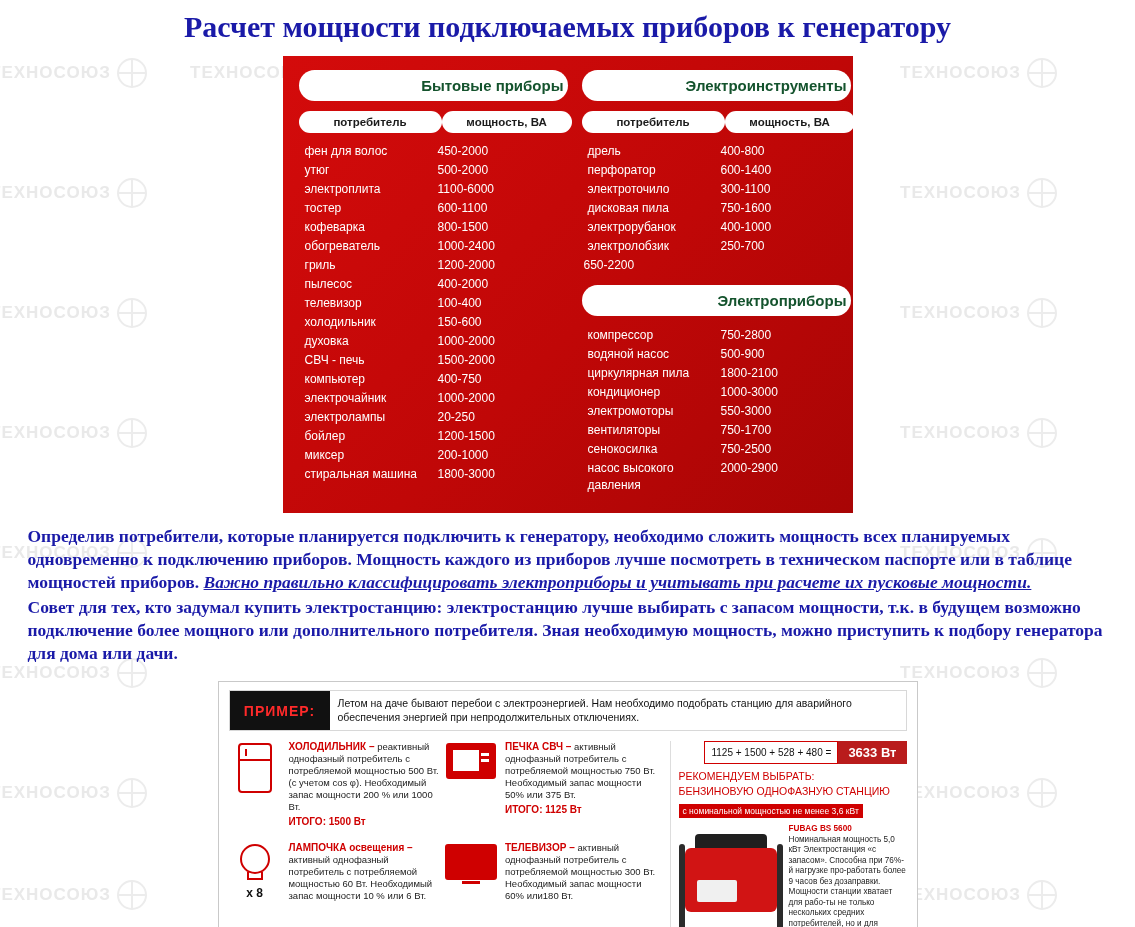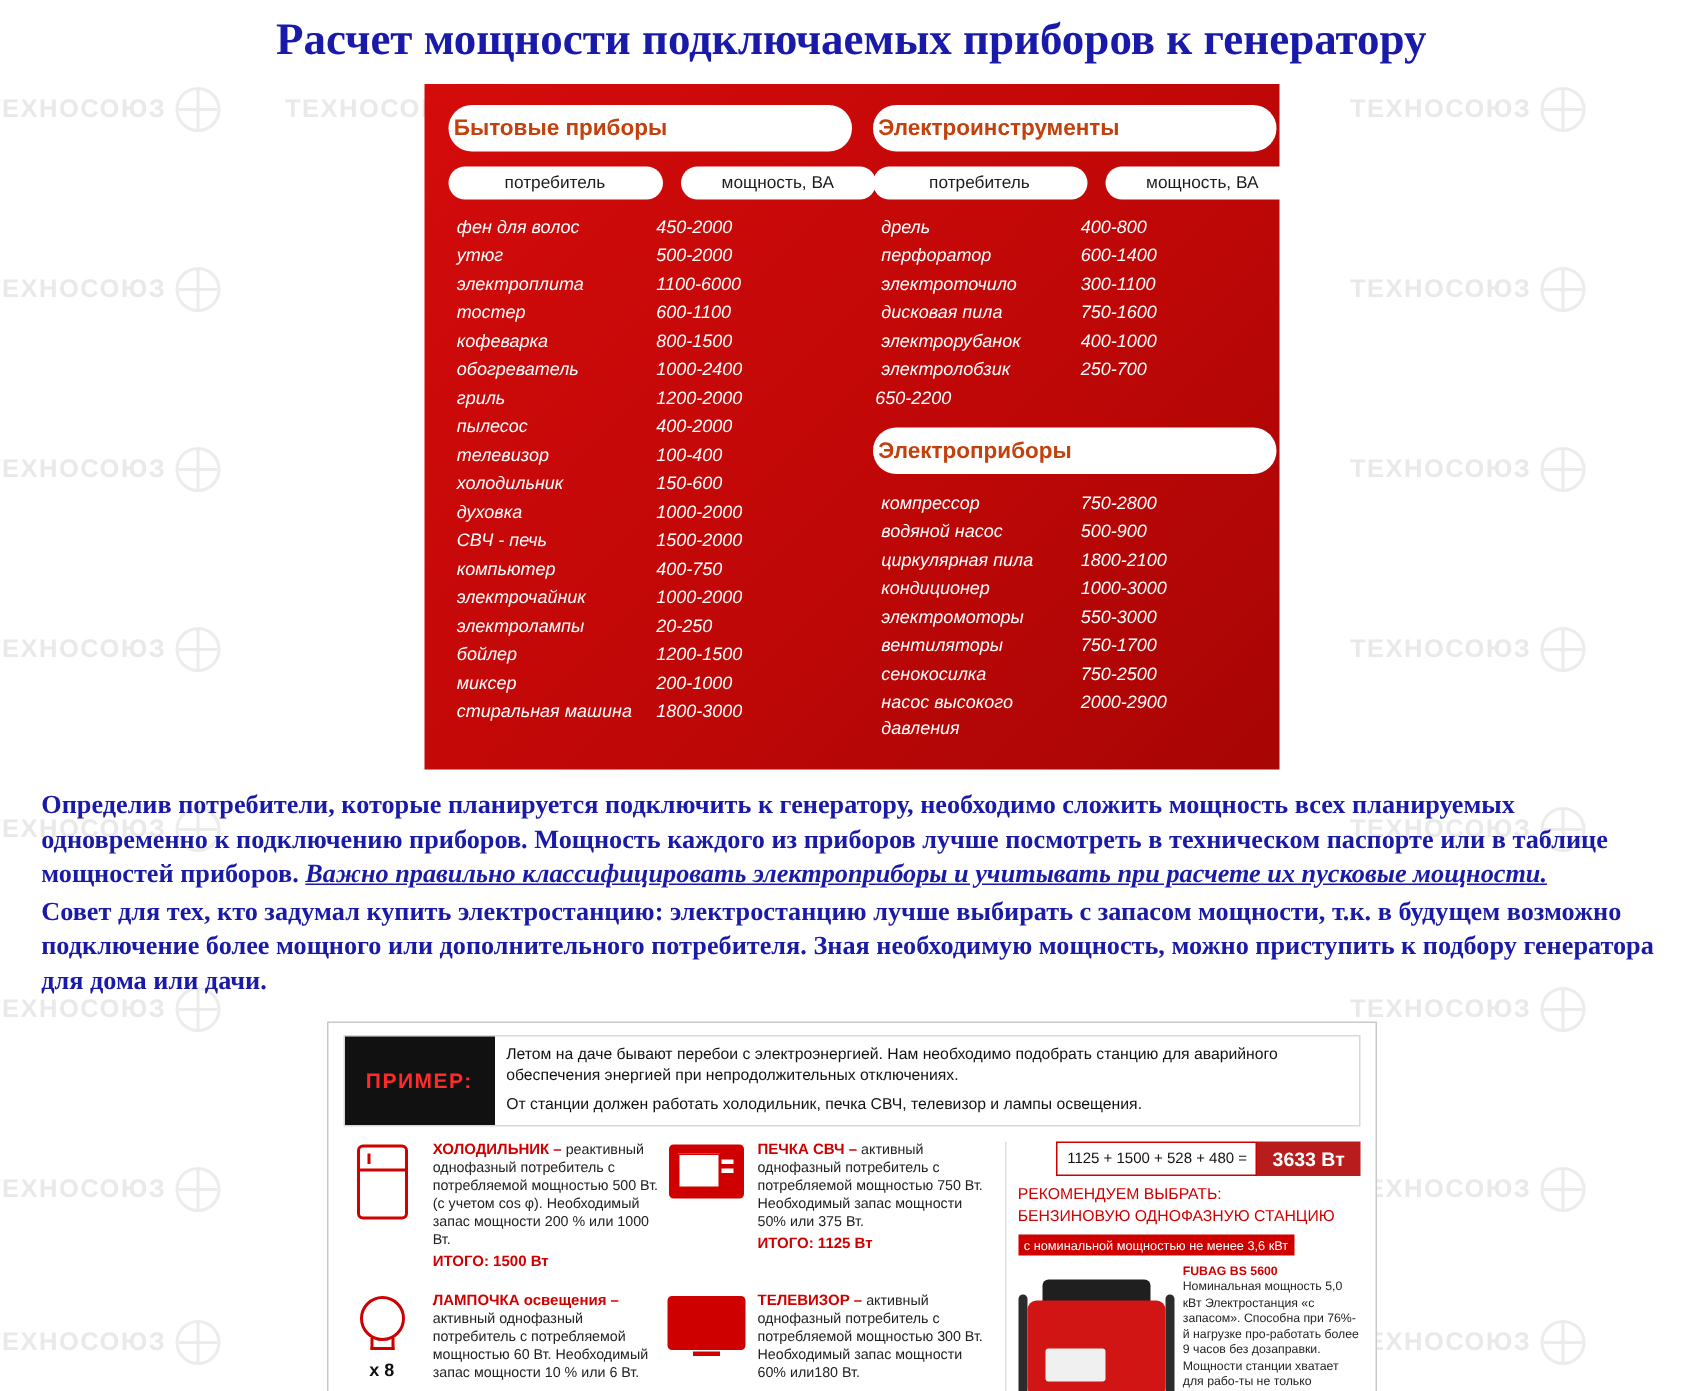--- a/index.html
+++ b/index.html
@@ -62,52 +62,51 @@
     background:#cf0a0a;
     background:linear-gradient(135deg,#d40b0b 0%, #c00707 55%, #a80505 100%);
     padding:14px 16px 18px 16px;
     box-sizing:border-box;
     position:relative;
   }
   .redbox .cols{display:flex;gap:14px;}
   .col{width:50%;}
   .pill{
     background:#ffffff;
-    color:#c2410c;
+    color:#14532d;
     border-radius:18px;
-    text-align:left;
+    text-align:right;
     font-family:"Liberation Sans", sans-serif;
     font-size:15px;
     font-weight:bold;
     padding:7px 4px;
     margin-bottom:10px;
   }
   .subhead{
-    display:flex;gap:12px;margin-bottom:9px;
+    display:flex;gap:0;margin-bottom:9px;font-weight:bold;
   }
   .subpill{
     background:#ffffff;color:#1b1b1b;
     border-radius:14px;
     font-family:"Liberation Sans", sans-serif;
     font-size:11.5px;
     padding:5px 4px;
     text-align:center;
     flex:0 0 auto;
   }
   .subpill.name{width:135px;}
   .subpill.power{width:122px;}
   .rows{padding-left:2px;}
   .row{
     display:flex;
     font-family:"Liberation Sans", sans-serif;
     font-size:12px;
     color:#ffffff;
     line-height:17px;
     padding:1px 0;
-    font-style:italic;
   }
   .row .n{width:137px;padding-left:4px;box-sizing:border-box;}
   .row .v{width:120px;}
   .gap{height:10px;}
 
   
   .para{
     width:1080px;
     margin:12px auto 0 auto;
     font-size:17.5px;
@@ -498,21 +497,20 @@
     <p>Совет для тех, кто задумал купить электростанцию: электростанцию лучше выбирать с запасом мощности, т.к. в будущем возможно подключение более мощного или дополнительного потребителя. Зная необходимую мощность, можно приступить к подбору генератора для дома или дачи.</p>
   </div>
 
   <div class="example">
     <div class="ex-top">
       <div class="ex-label">
           <span>ПРИМЕР:</span>
         </div>
       <div class="ex-text">
         <div>Летом на даче бывают перебои с электроэнергией. Нам необходимо подобрать станцию для аварийного обеспечения энергией при непродолжительных отключениях.</div>
-        <div class="line2">От станции должен работать холодильник, печка СВЧ, телевизор и лампы освещения.</div>
       </div>
     </div>
 
     <div class="ex-body">
       <div class="ex-left">
         <div class="items-grid">
 
           <div class="item">
             <div class="icon">
                 <div class="ic-fridge"></div>

